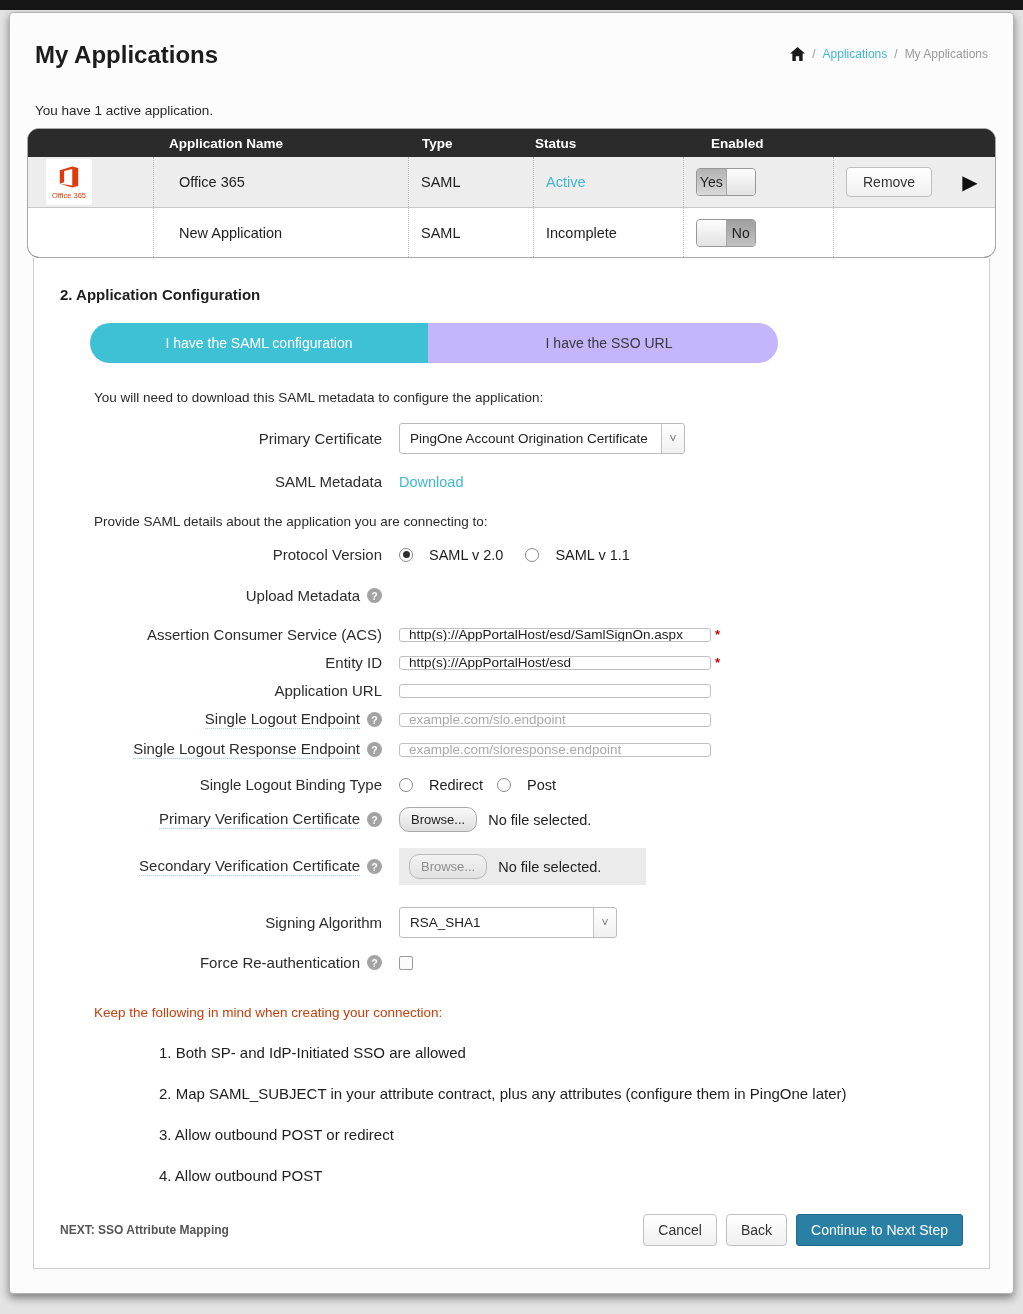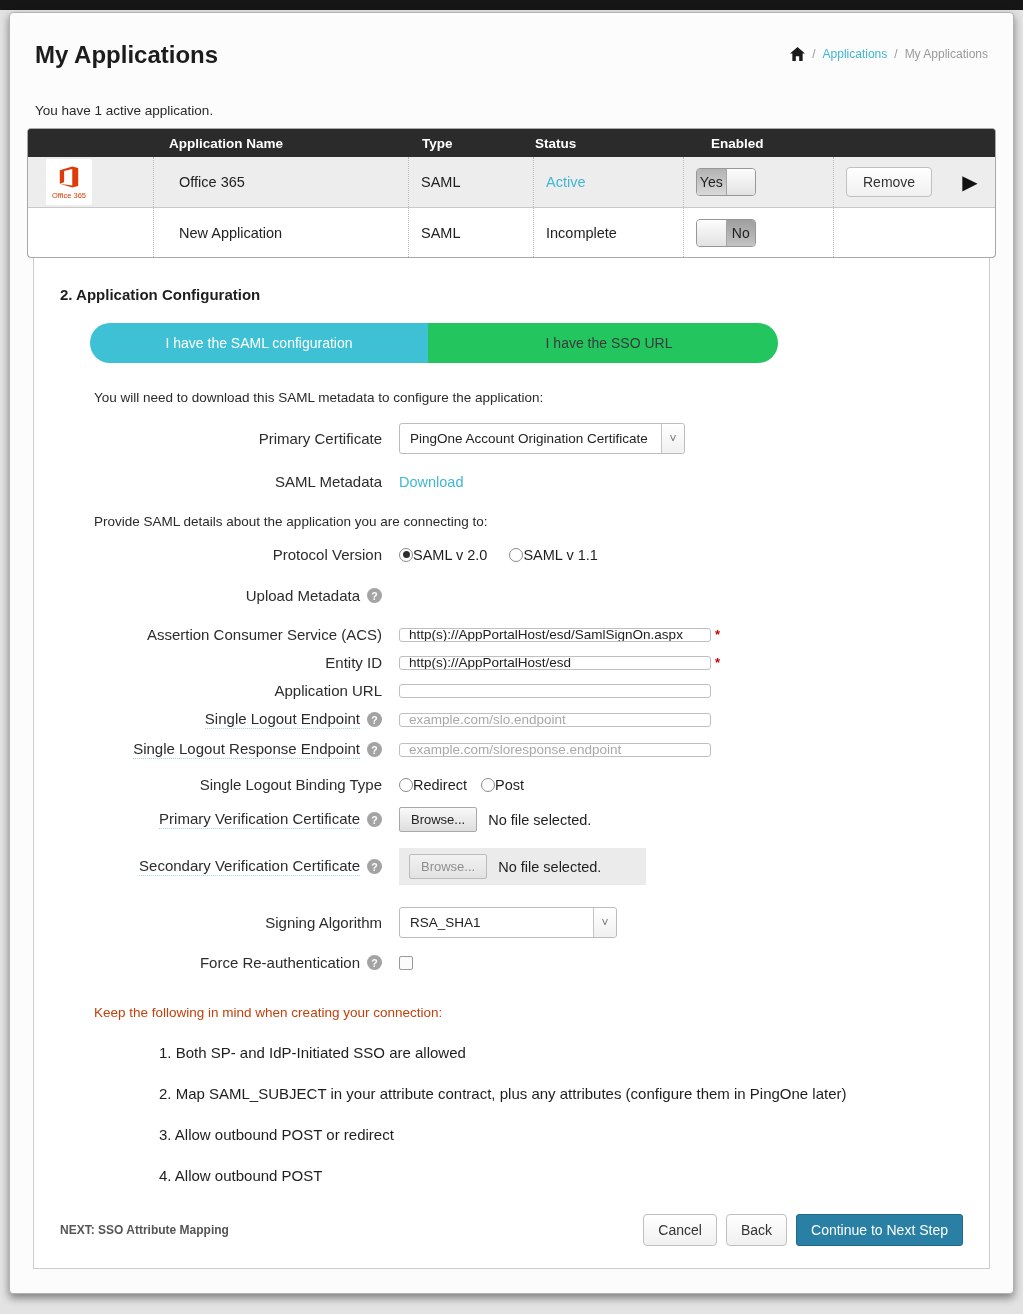--- a/index.html
+++ b/index.html
@@ -27,21 +27,21 @@
   }
   .page-title { font-size: 24px; font-weight: bold; color: #1c1c1c; }
   .breadcrumb { display: flex; align-items: center; gap: 7px; font-size: 12px; color: #9a9a9a; padding-top: 6px; }
   .breadcrumb a { color: #41b7d2; text-decoration: none; }
   .home-icon svg { display: block; }
 
   
   .summary { margin: 34px 8px 10px 8px; font-size: 13.5px; color: #2a2a2a; }
 
   
-  .app-table { border: 1px solid #a8a8a8; border-radius: 4px; overflow: hidden; background: #404040; }
+  .app-table { border: 1px solid #a8a8a8; border-radius: 12px; overflow: hidden; background: #404040; }
   .t-head {
     display: grid;
     grid-template-columns: 125px 255px 125px 150px 150px 1fr;
     align-items: center;
     background: #2b2b2b; color: #fff;
     height: 28px; font-size: 13.5px; font-weight: bold;
   }
   .t-head .c-name { padding-left: 16px; }
   .t-head .c-type { padding-left: 14px; }
   .t-head .c-status { padding-left: 2px; }
@@ -96,21 +96,21 @@
     background: #fff;
   }
   .section-heading { font-size: 15px; font-weight: bold; padding: 28px 0 0 26px; color: #1e1e1e; }
 
   .tabs {
     display: flex; margin: 20px 0 0 56px; width: 688px; height: 40px;
     border-radius: 21px; overflow: hidden;
   }
   .tab { flex: 1; display: flex; align-items: center; justify-content: center; font-size: 14px; cursor: pointer; }
   .tab-active { background: #3ec1d4; color: #fff; }
-  .tab-inactive { background: #22c55e; color: #3a3a3a; padding-left: 12px; }
+  .tab-inactive { background: #c4b5fd; color: #3a3a3a; padding-left: 12px; }
 
   .intro-text { margin: 27px 0 0 60px; font-size: 13.5px; color: #2a2a2a; }
 
   
   .form { margin-top: 18px; }
   .f-row { display: flex; align-items: center; margin-top: 13px; }
   .f-label {
     width: 348px; text-align: right; font-size: 15px; color: #2c2c2c;
     display: flex; justify-content: flex-end; align-items: center; gap: 7px;
     flex-shrink: 0;
@@ -130,37 +130,37 @@
   .sel .sel-arrow {
     width: 23px; border-left: 1px solid #c4c4c4; display: flex; align-items: center; justify-content: center;
     color: #777; font-size: 12px; background: linear-gradient(180deg,#fff,#f0f0f0); border-radius: 0 3px 3px 0;
   }
   .sel-cert { width: 286px; }
   .sel-alg { width: 218px; }
 
   .link { color: #41b7d2; text-decoration: none; font-size: 14.5px; cursor: pointer; }
 
   .radio-group { display: flex; align-items: center; gap: 22px; }
-  .radio-opt { display: flex; align-items: center; gap: 0; font-size: 14.5px; color: #1e1e1e; cursor: pointer; }
+  .radio-opt { display: flex; align-items: center; gap: 16px; font-size: 14.5px; color: #1e1e1e; cursor: pointer; }
   .radio {
     width: 14px; height: 14px; border: 1px solid #8a8a8a; border-radius: 50%;
     background: #fff; display: inline-flex; align-items: center; justify-content: center; flex-shrink: 0;
   }
   .radio.checked::after { content: ""; width: 7px; height: 7px; border-radius: 50%; background: #2e2e2e; }
 
   .text-input {
     width: 312px; height: 14px; border: 1px solid #bfbfbf; border-radius: 3px;
     padding: 0 9px; font-size: 13.5px; font-family: inherit; color: #222; background: #fff;
   }
   .text-input::placeholder { color: #a9a9a9; }
   .req { color: #c00; font-weight: bold; font-size: 13px; margin-left: 4px; align-self: flex-start; }
 
   .select-file-btn { padding: 7px 15px; }
   .browse-btn {
-    border: 1px solid #a9a9a9; border-radius: 2px; background: linear-gradient(180deg,#f9f9f9,#dedede);
+    border: 1px solid #a9a9a9; border-radius: 10px; background: linear-gradient(180deg,#f9f9f9,#dedede);
     font-size: 13px; color: #222; padding: 4px 11px; cursor: pointer; font-family: inherit;
   }
   .file-status { font-size: 14.5px; margin-left: 11px; color: #1e1e1e; }
   .disabled-wrap { background: #ebebeb; padding: 6px 10px; width: 247px; display: flex; align-items: center; }
   .disabled-wrap .browse-btn { color: #8f8f8f; background: linear-gradient(180deg,#f2f2f2,#e2e2e2); border-color: #bbb; }
 
   .checkbox {
     width: 14px; height: 14px; border: 1px solid #9a9a9a; border-radius: 2px;
     background: #fbfbfb; display: inline-block; cursor: pointer;
   }

